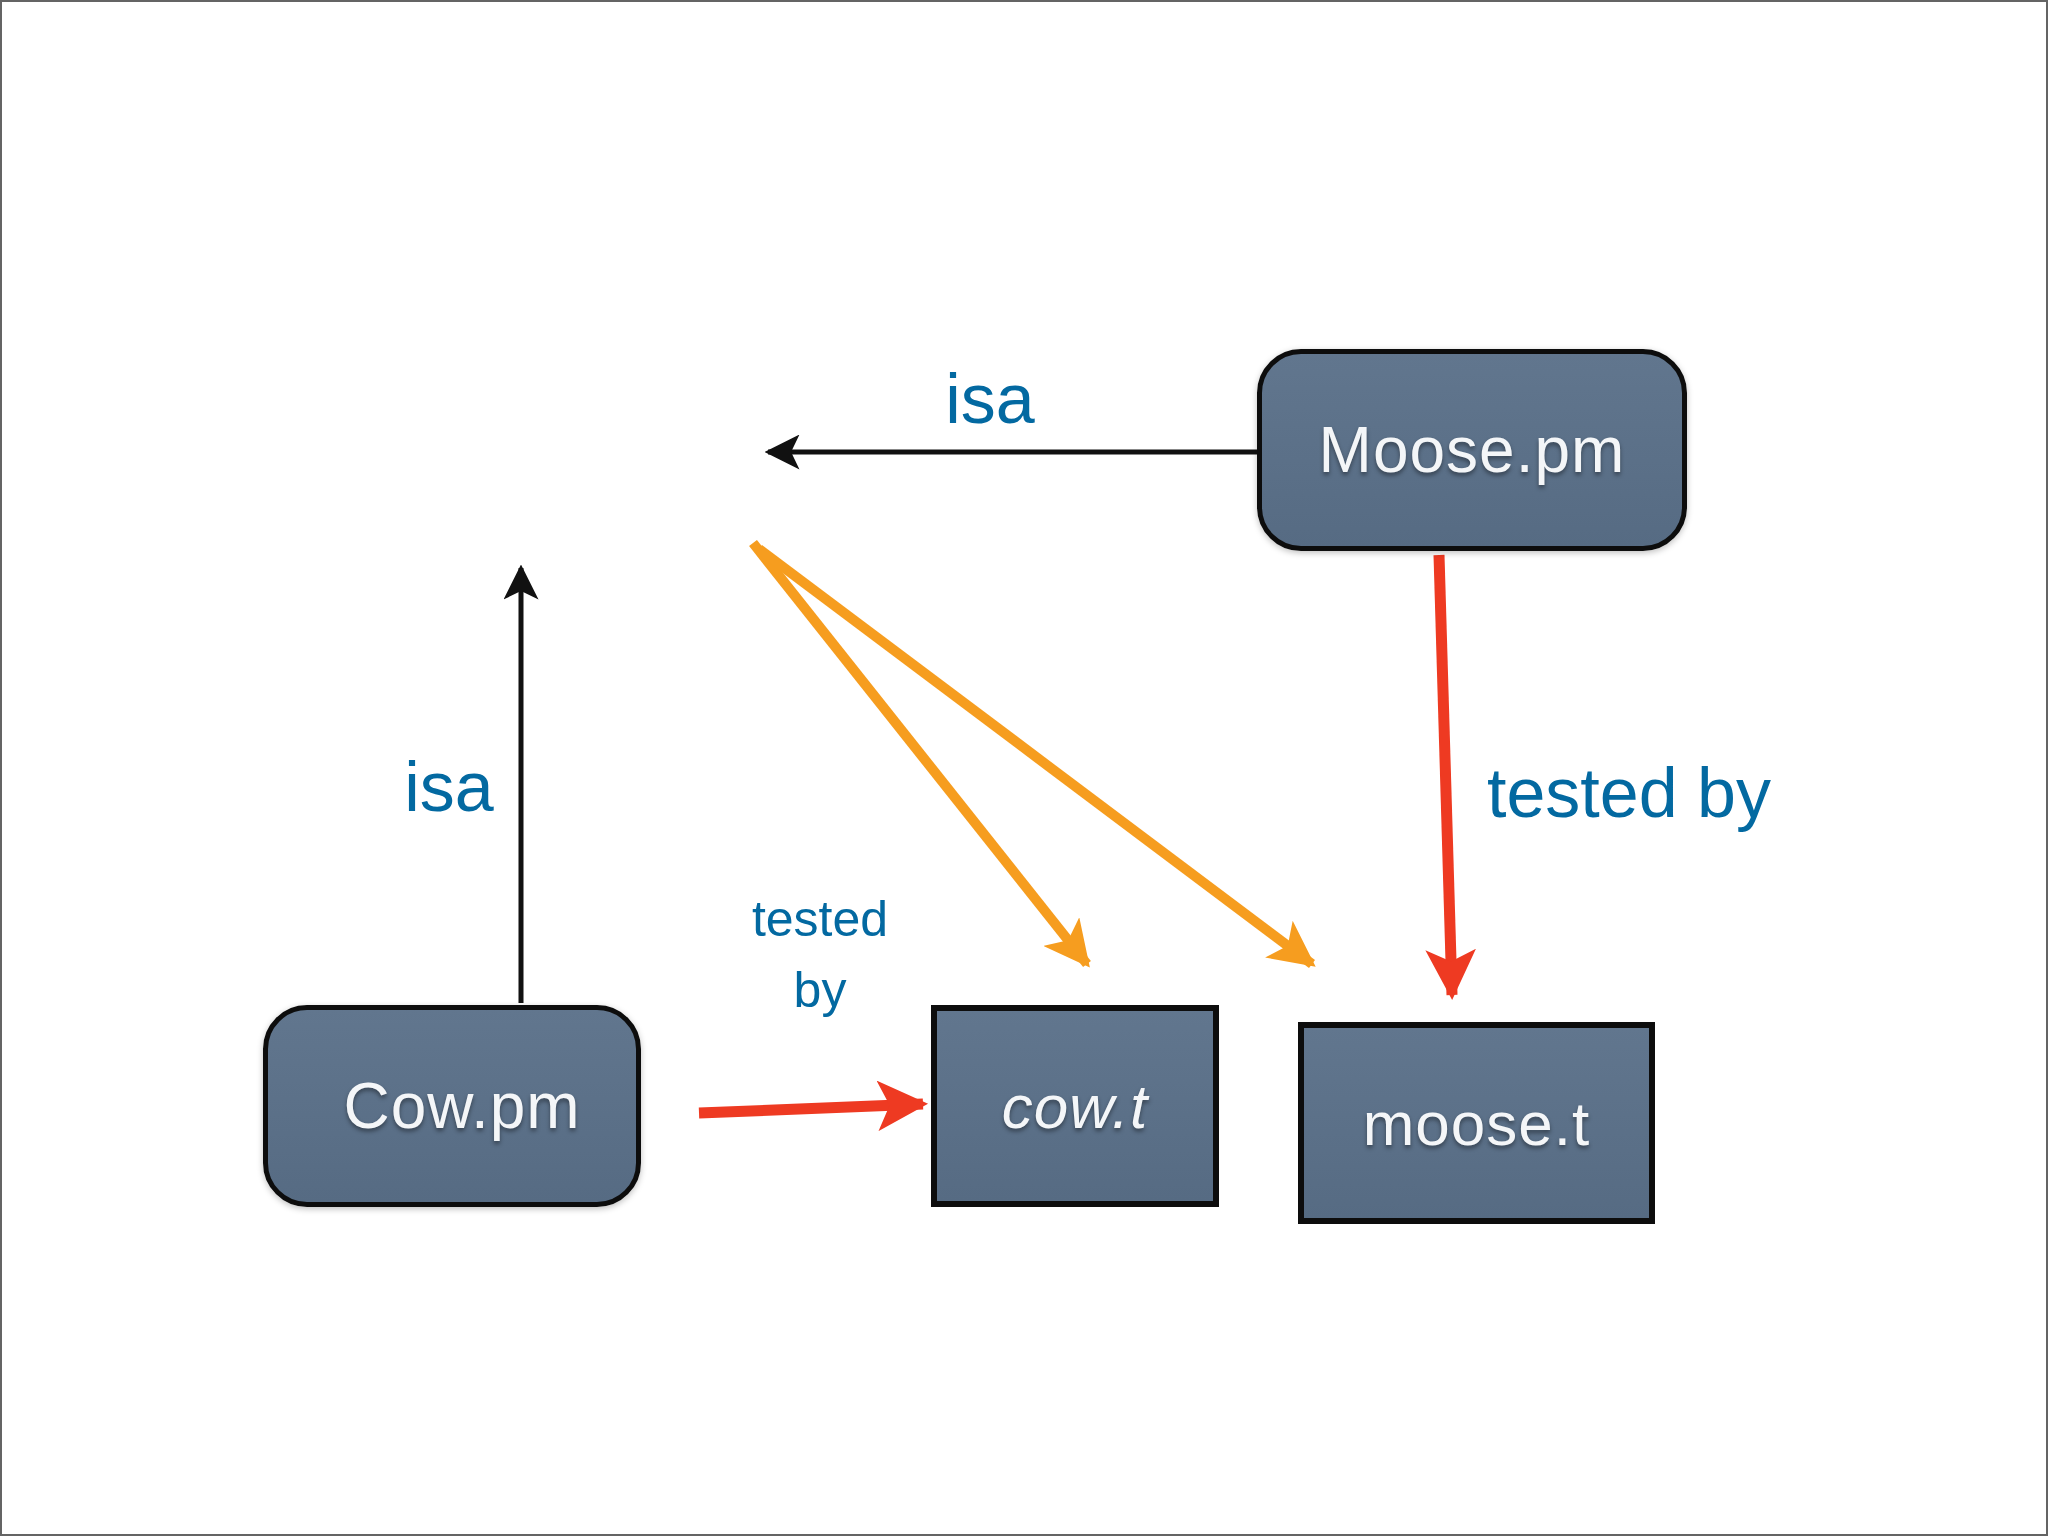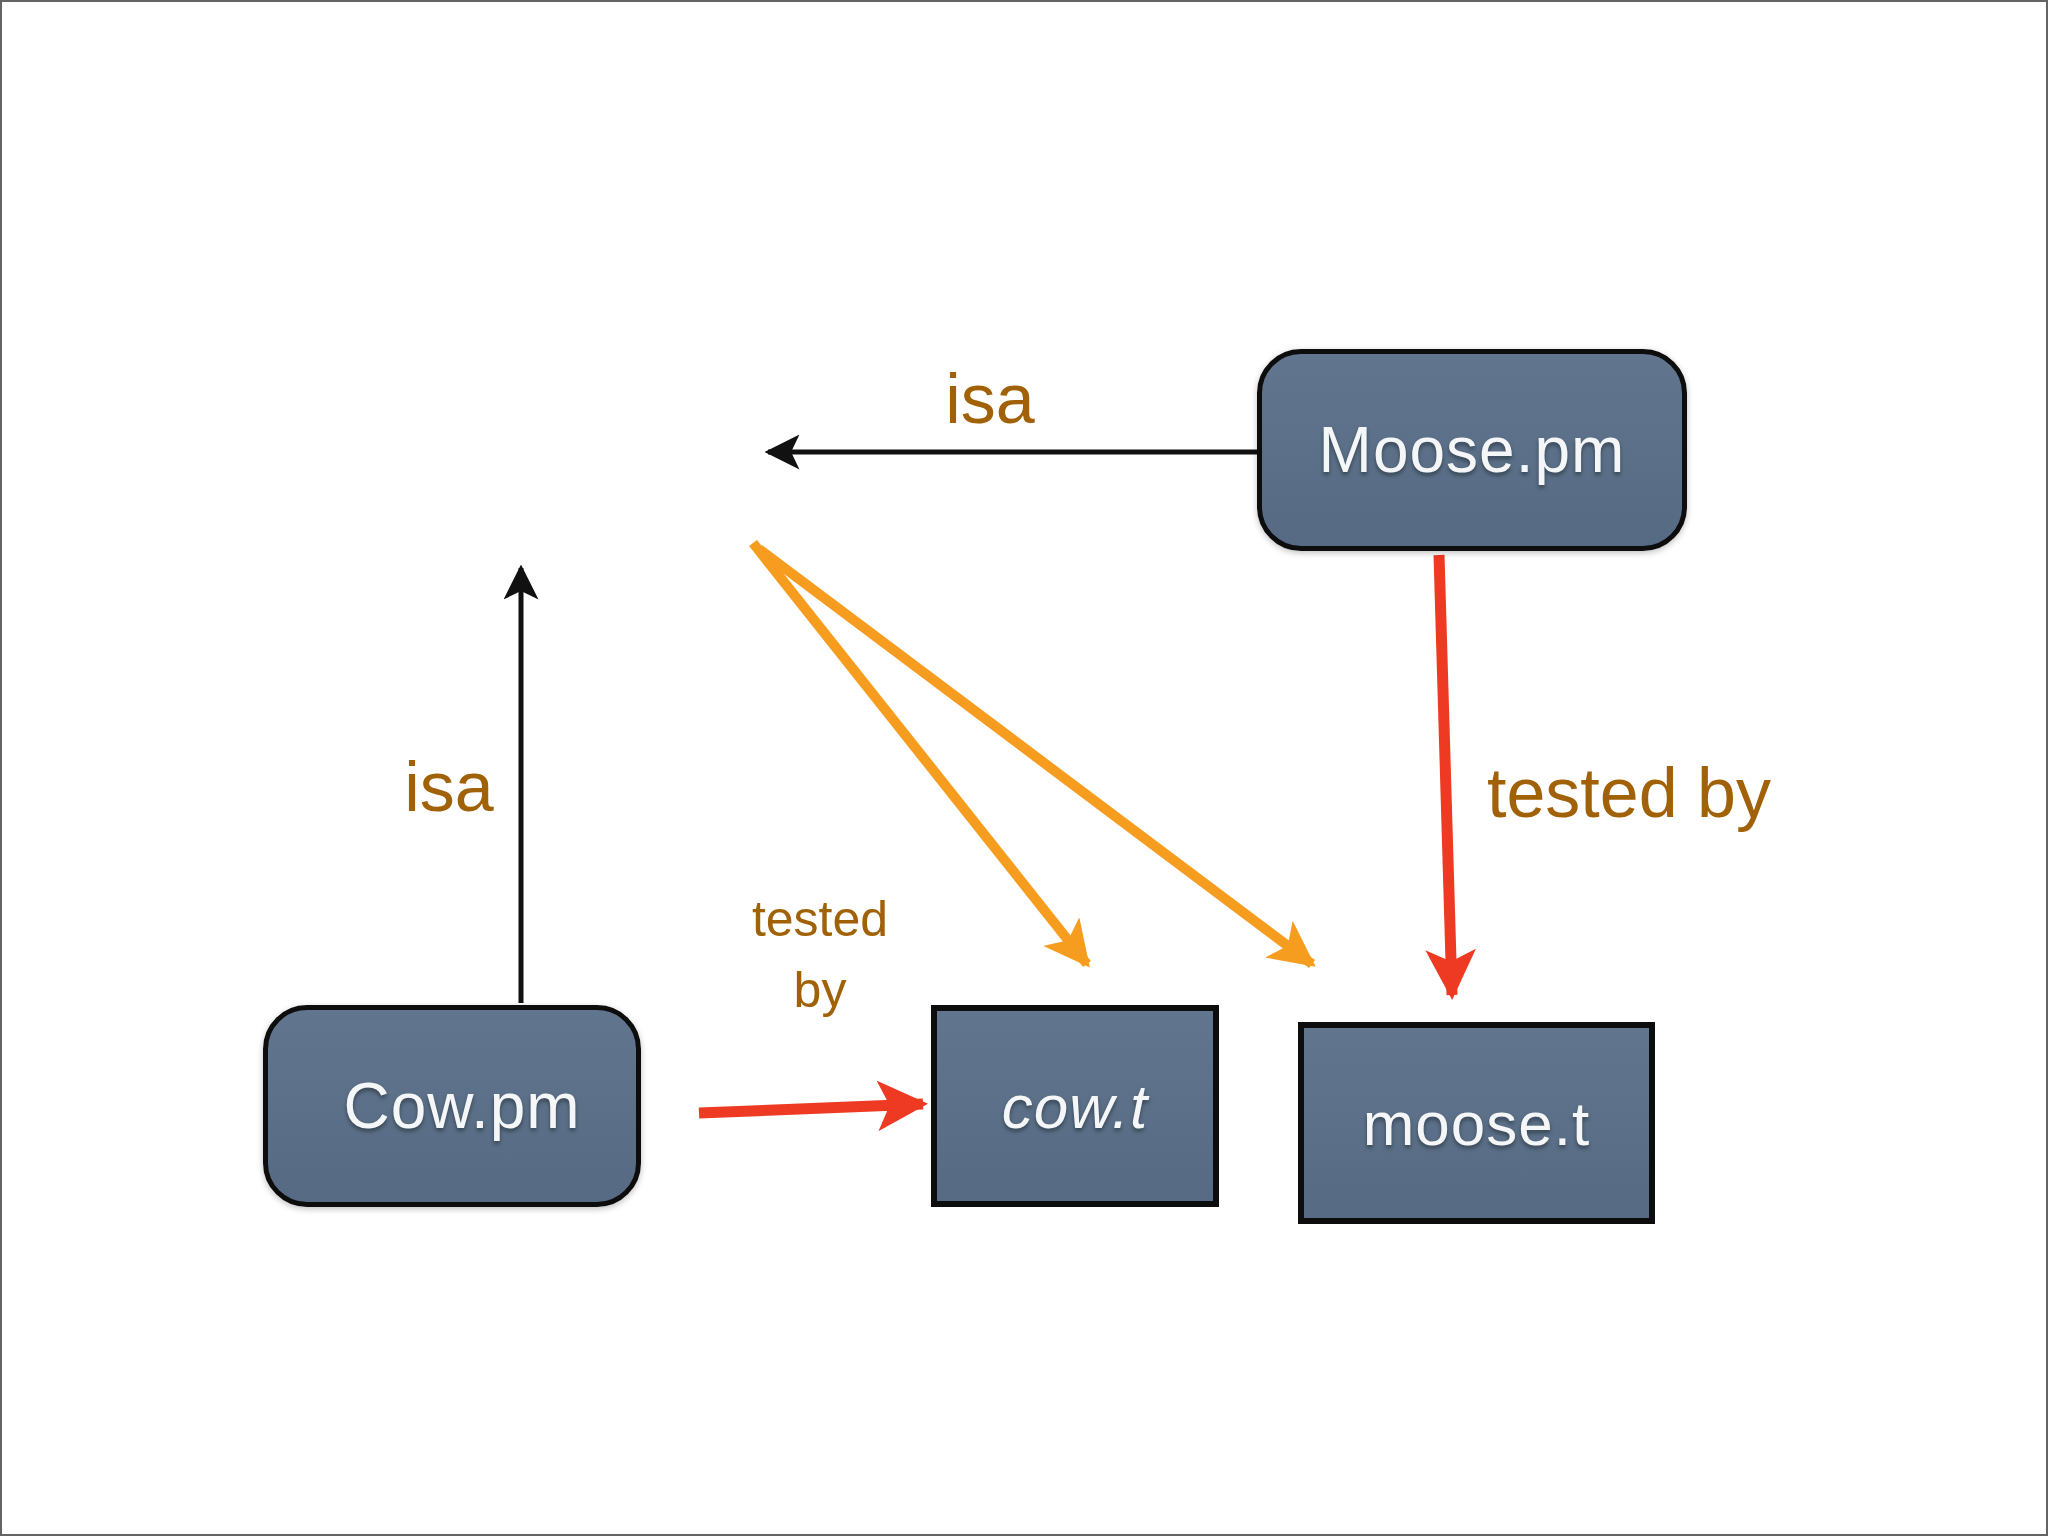--- a/index.html
+++ b/index.html
@@ -40,21 +40,21 @@
     border-radius: 44px;
     box-shadow: 0 2px 6px rgba(0,0,0,0.25);
   }
   .node.square {
     border-radius: 0;
     border-width: 6px;
     font-size: 62px;
   }
   .edge-label {
     position: absolute;
-    color: #a16207;
+    color: #0369a1;
     font-size: 70px;
     text-align: center;
     line-height: 1.42;
     white-space: nowrap;
   }
   #label-tested-cow { font-size: 50px; }
 </style>
 </head>
 <body>
 

